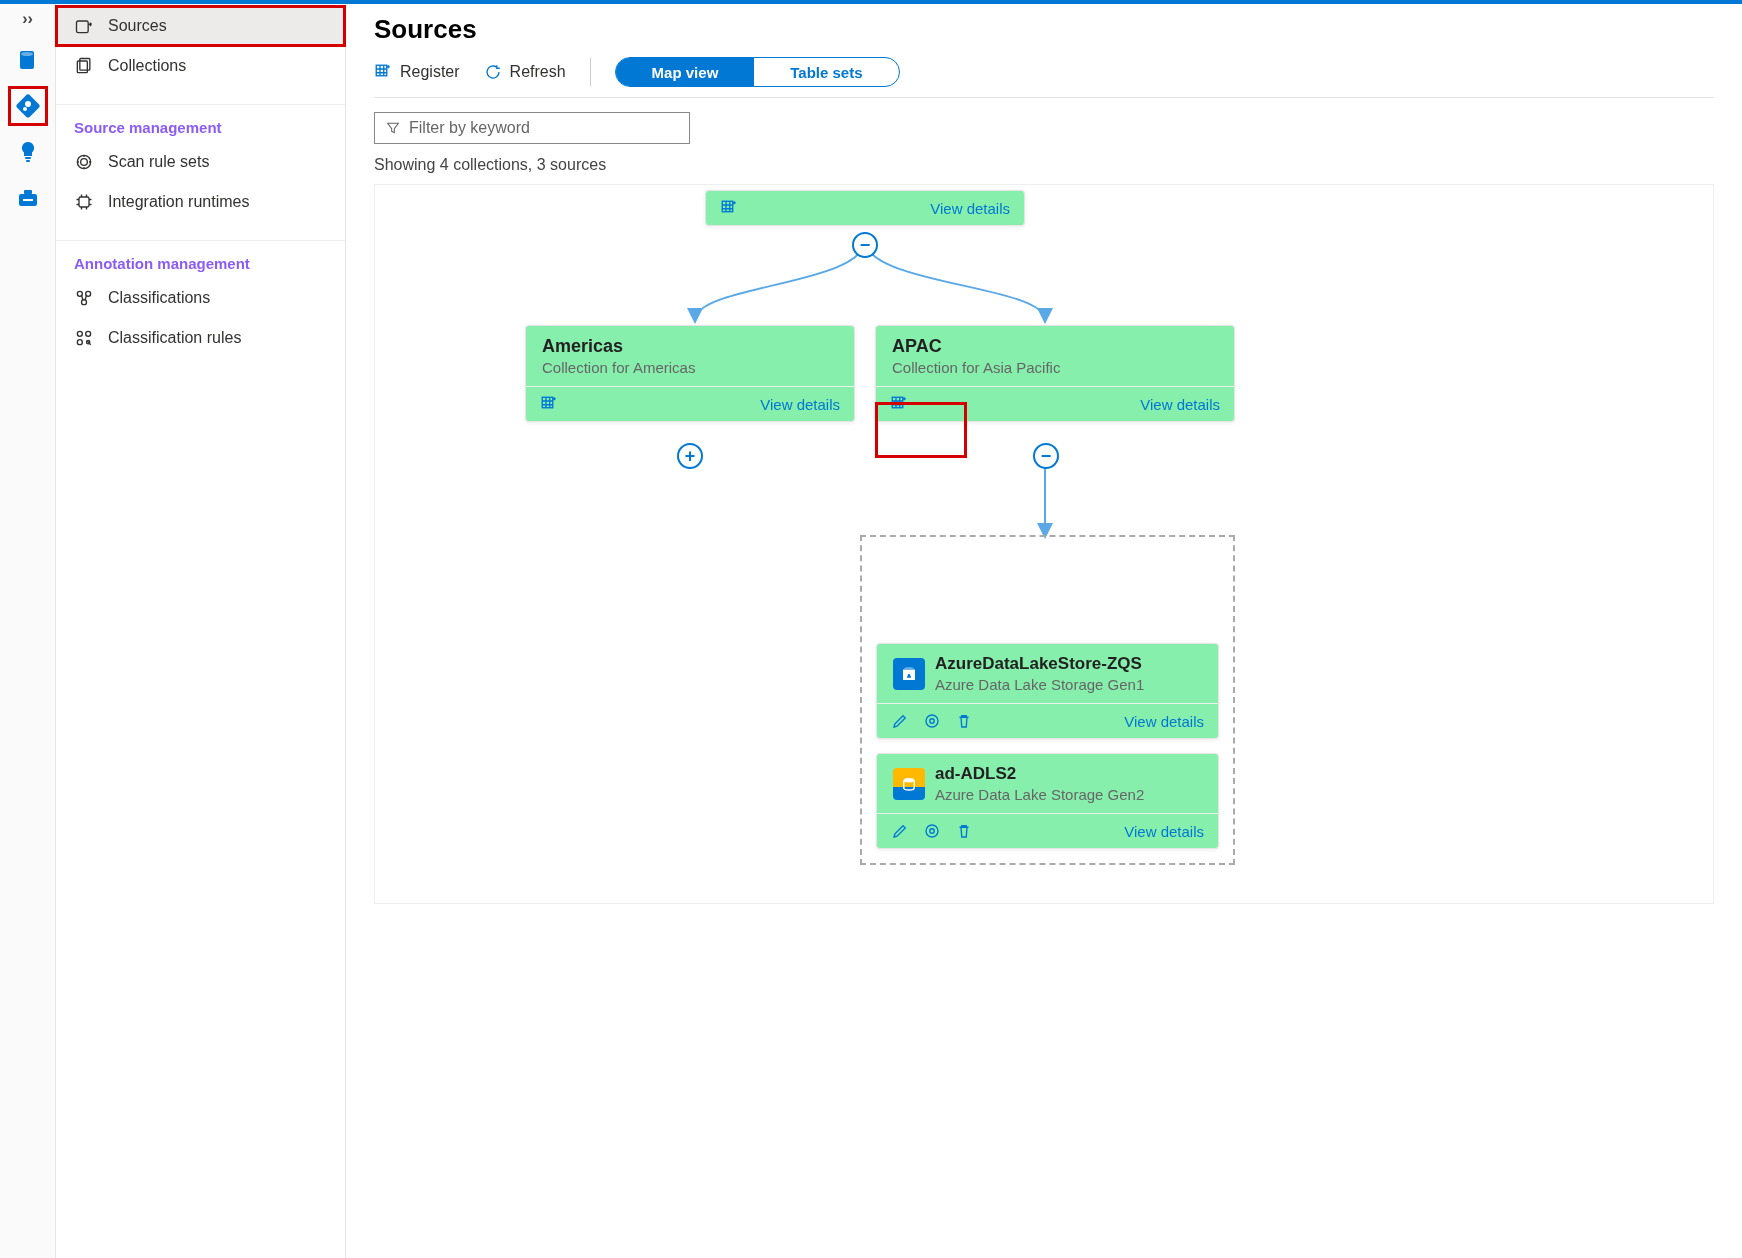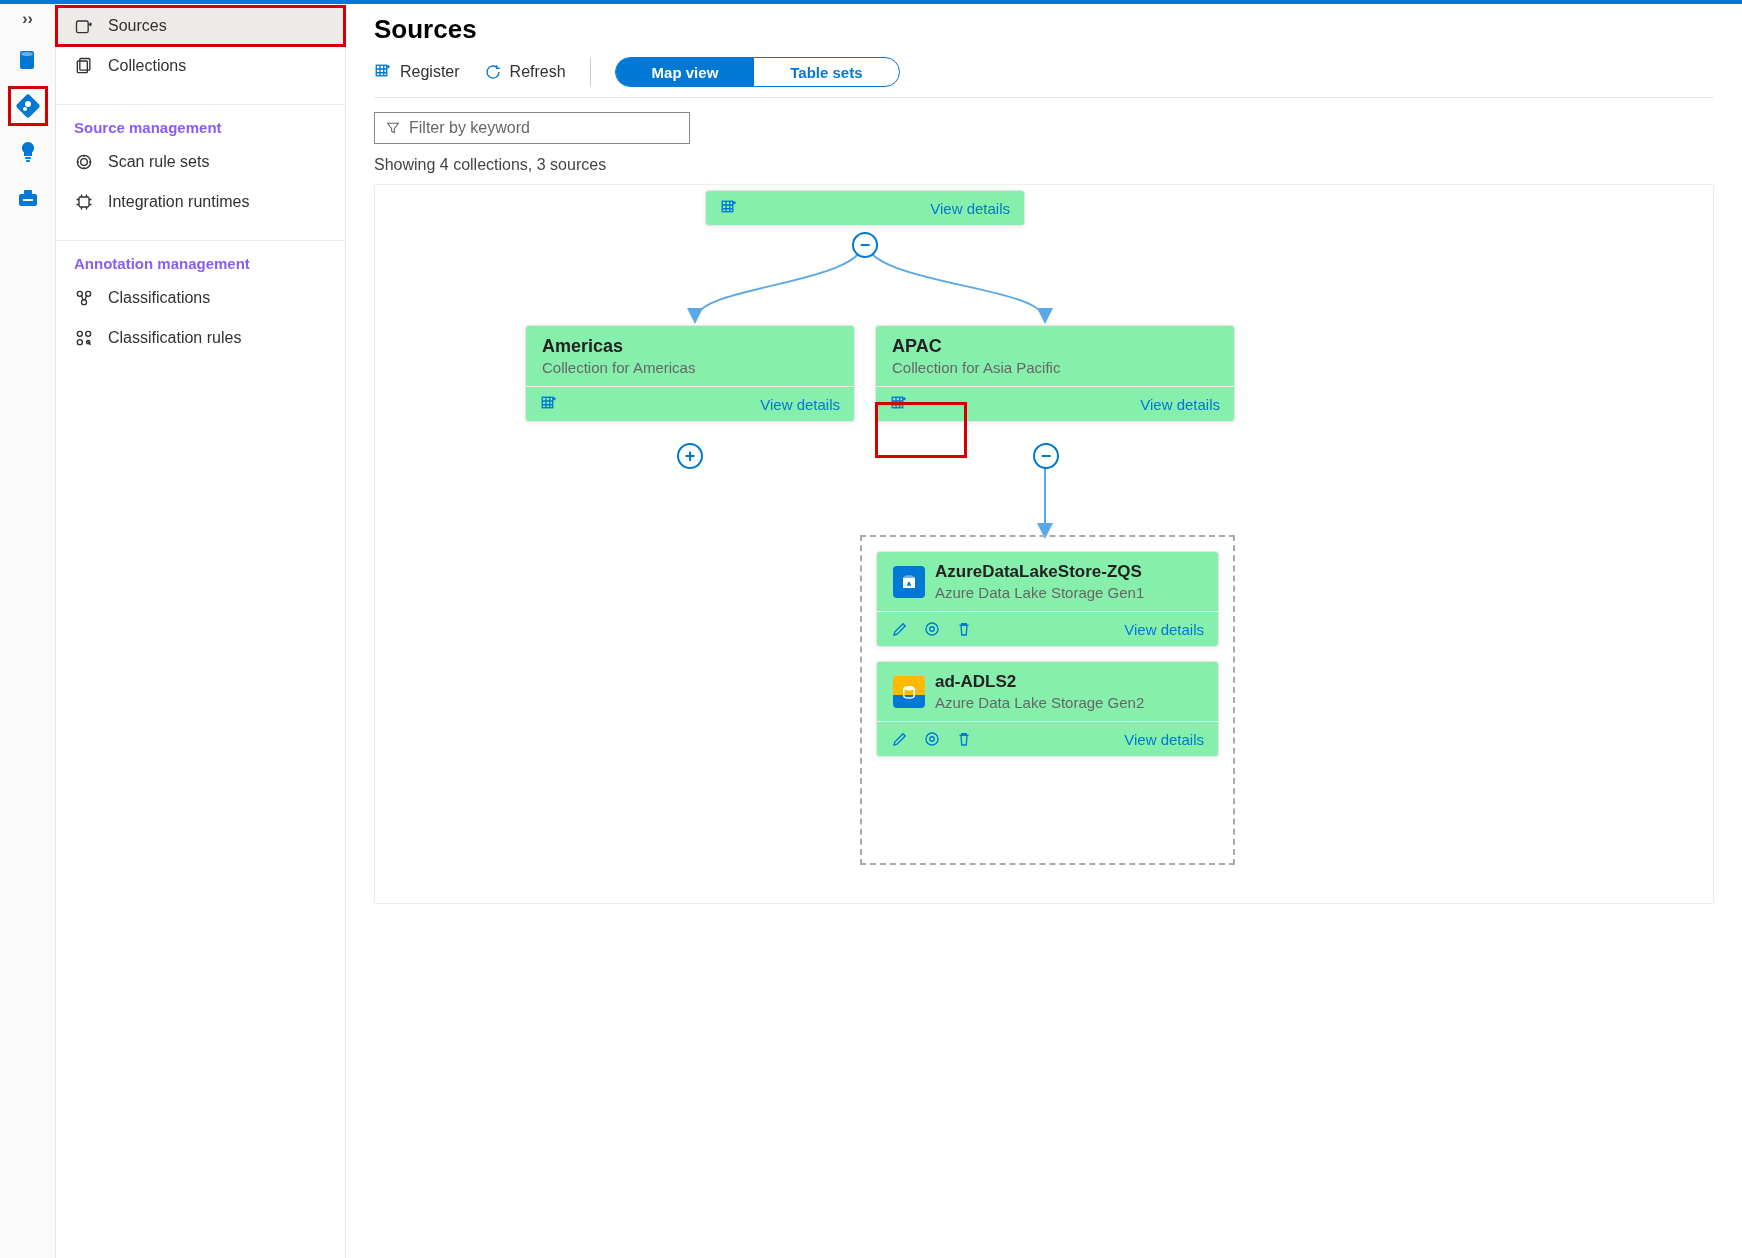--- a/index.html
+++ b/index.html
@@ -239,21 +239,21 @@
                 <path d="M3 8h14M3 13h14M8 3v14M13 3v14"></path>
                 <path d="M19 3v4M17 5h4"></path>
               </svg>
           </div>
           <span class="link">View details</span>
         </div>
       </div>
       <div class="redbox2" style="left:500px; top:217px; width:92px; height:56px;"></div>
       <div class="circle-btn" style="left:658px; top:258px;">−</div>
 
-      <div class="dashed" style="left:485px; top:350px; width:375px; height:330px; padding:14px; display:flex; flex-direction:column; gap:14px;">
+      <div class="dashed" style="left:485px; top:350px; width:375px; height:330px; padding:14px; display:flex; flex-direction:column; gap:14px;justify-content:flex-end;">
 
         <div class="card" style="position:relative;">
           <div class="card-body src-row">
             <div class="src-icon" style="background:#0078d4;">
               <svg width="18" height="18" viewBox="0 0 24 24" fill="#fff">
                   <path d="M4 6h16v14H4z"></path>
                   <path d="M4 6l4-3h8l4 3" fill="#69afe5"></path>
                   <path d="M11 12l-2 5h6l-2-5z" fill="#0078d4"></path>
                 </svg>
             </div>

